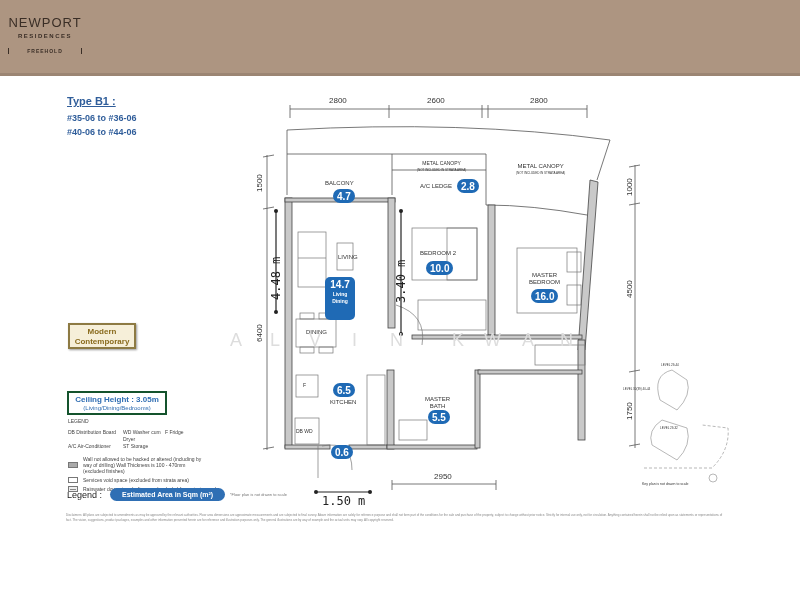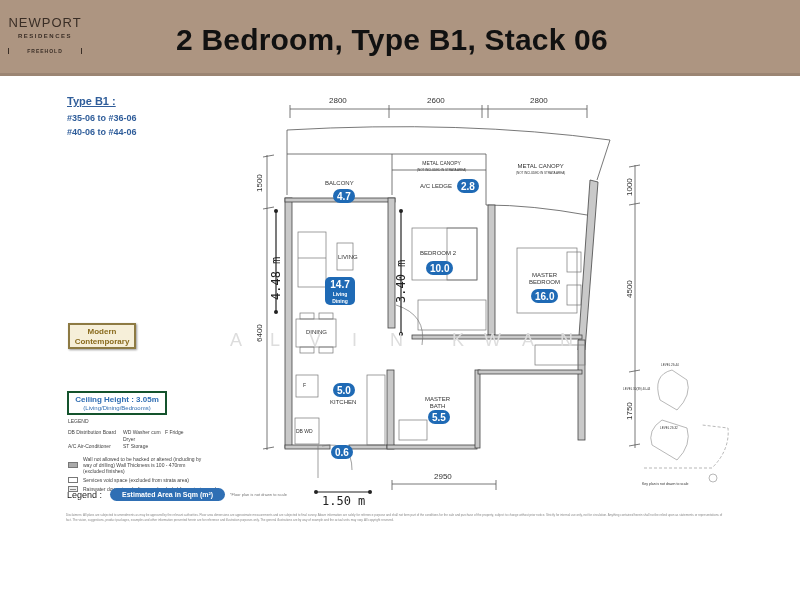--- a/index.html
+++ b/index.html
@@ -51,21 +51,20 @@
 </style>
 </head>
 <body>
 
 <div class="header">
   <div class="logo">
     <div class="brand">NEWPORT</div>
     <div class="sub">RESIDENCES</div>
     <div class="tenure"><span>FREEHOLD</span></div>
   </div>
-  <div class="title">2 Bedroom, Type B1, Stack 06</div>
 </div>
 
 <div class="type-info">
   <div class="label">Type B1 :</div>
   <div class="units">
     <div>#35-06 to #36-06</div>
     <div>#40-06 to #44-06</div>
   </div>
 </div>
 
@@ -229,37 +228,37 @@
     <div style="font-size:3px;">(NOT INCLUDED IN STRATA AREA)</div>
   </div>
 
   <div class="room-label" style="left:313px;top:180px;">BALCONY</div>
   <div class="badge sm" style="left:321px;top:189px;">4.7</div>
 
   <div class="room-label" style="left:408px;top:183px;">A/C LEDGE</div>
   <div class="badge sm" style="left:445px;top:179px;">2.8</div>
 
   <div class="room-label" style="left:326px;top:254px;">LIVING</div>
-  <div class="badge" style="left:313px;top:277px;width:30px;height:28px;border-radius:5px;">
+  <div class="badge" style="left:313px;top:277px;width:30px;height:43px;border-radius:5px;">
     <div style="font-size:10px;margin-top:2px;">14.7</div>
     <div style="font-size:5px;line-height:8px;">Living</div>
     <div style="font-size:5px;line-height:7px;">Dining</div>
   </div>
   <div class="room-label" style="left:294px;top:329px;">DINING</div>
 
   <div class="room-label" style="left:408px;top:250px;">BEDROOM 2</div>
   <div class="badge sm" style="left:414px;top:261px;">10.0</div>
 
   <div class="room-label" style="left:517px;top:272px;">
     <div>MASTER</div>
     <div>BEDROOM</div>
   </div>
   <div class="badge sm" style="left:519px;top:289px;">16.0</div>
 
-  <div class="badge sm" style="left:321px;top:383px;">5.0</div>
+  <div class="badge sm" style="left:321px;top:383px;">6.5</div>
   <div class="room-label" style="left:318px;top:399px;">KITCHEN</div>
 
   <div class="room-label" style="left:413px;top:396px;">
     <div>MASTER</div>
     <div>BATH</div>
   </div>
   <div class="badge sm" style="left:416px;top:410px;">5.5</div>
 
   <div class="badge sm" style="left:319px;top:445px;">0.6</div>
   <div class="room-label" style="left:284px;top:428px;font-size:5px;">DB WD</div>

